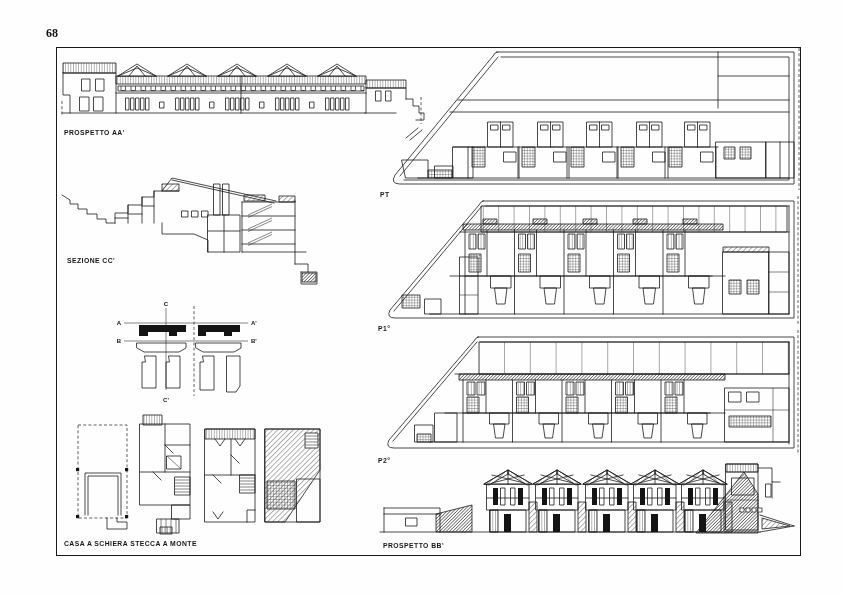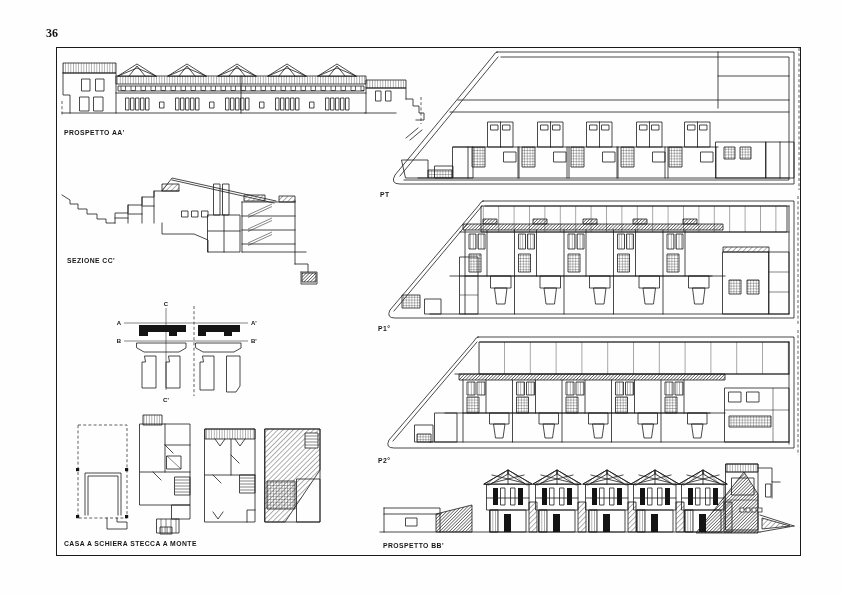--- a/index.html
+++ b/index.html
@@ -17,21 +17,21 @@
   .lnt{fill:none;stroke:#222;stroke-width:.55;}
   .pf{stroke:#1c1c1c;stroke-width:.8;stroke-linejoin:round;}
   .dash{fill:none;stroke:#1c1c1c;stroke-width:.7;stroke-dasharray:3 2.2;}
   .kl{font-family:"Liberation Sans",sans-serif;font-weight:700;font-size:6px;fill:#111;stroke:none;}
 </style>
 </head>
 <body>
 
 <div class="page">
 
-  <div class="pagenum">36</div>
+  <div class="pagenum">68</div>
   <div class="frame"></div>
 
   <svg class="art" width="842" height="595" viewBox="0 0 842 595">
     <defs>
       <pattern id="p-diag" width="3.6" height="3.6" patternUnits="userSpaceOnUse" patternTransform="rotate(45)">
         <line x1="0" y1="0" x2="0" y2="3.6" stroke="#3a3a3a" stroke-width=".8"></line>
       </pattern>
       <pattern id="p-diagd" width="2.3" height="2.3" patternUnits="userSpaceOnUse" patternTransform="rotate(45)">
         <line x1="0" y1="0" x2="0" y2="2.3" stroke="#161616" stroke-width="1.05"></line>
       </pattern>

